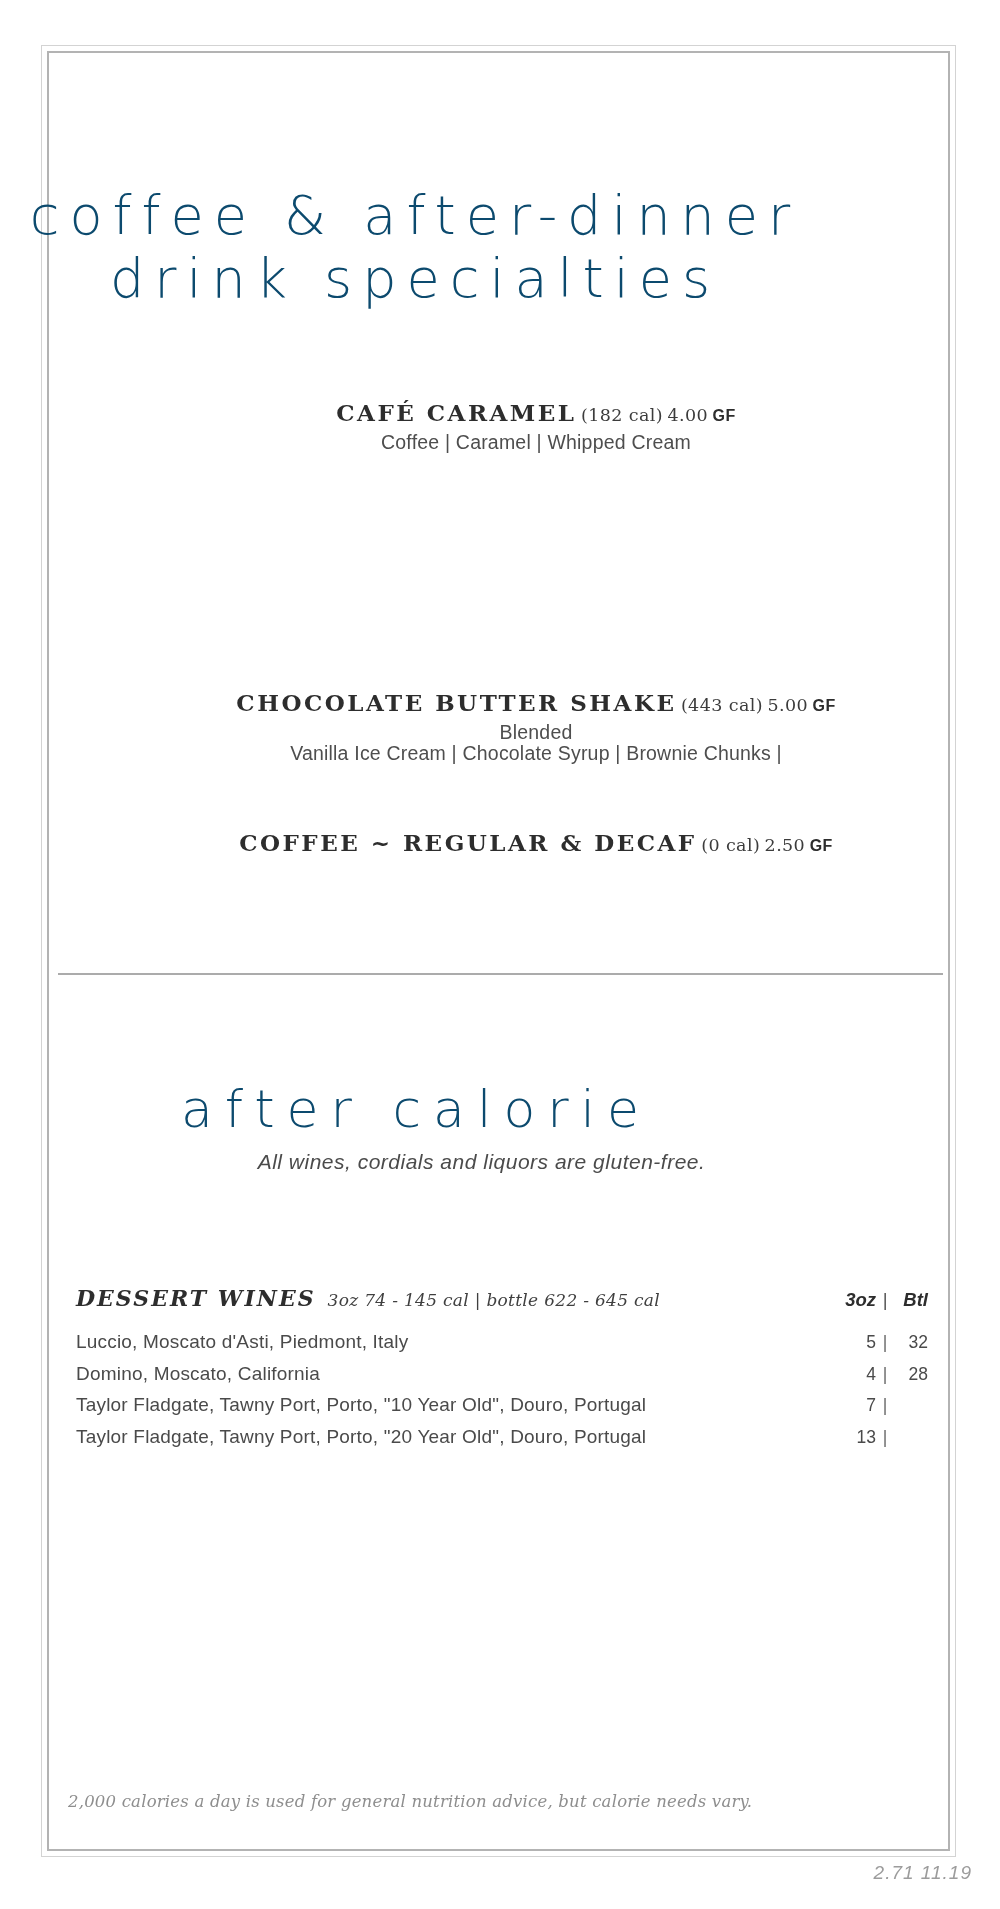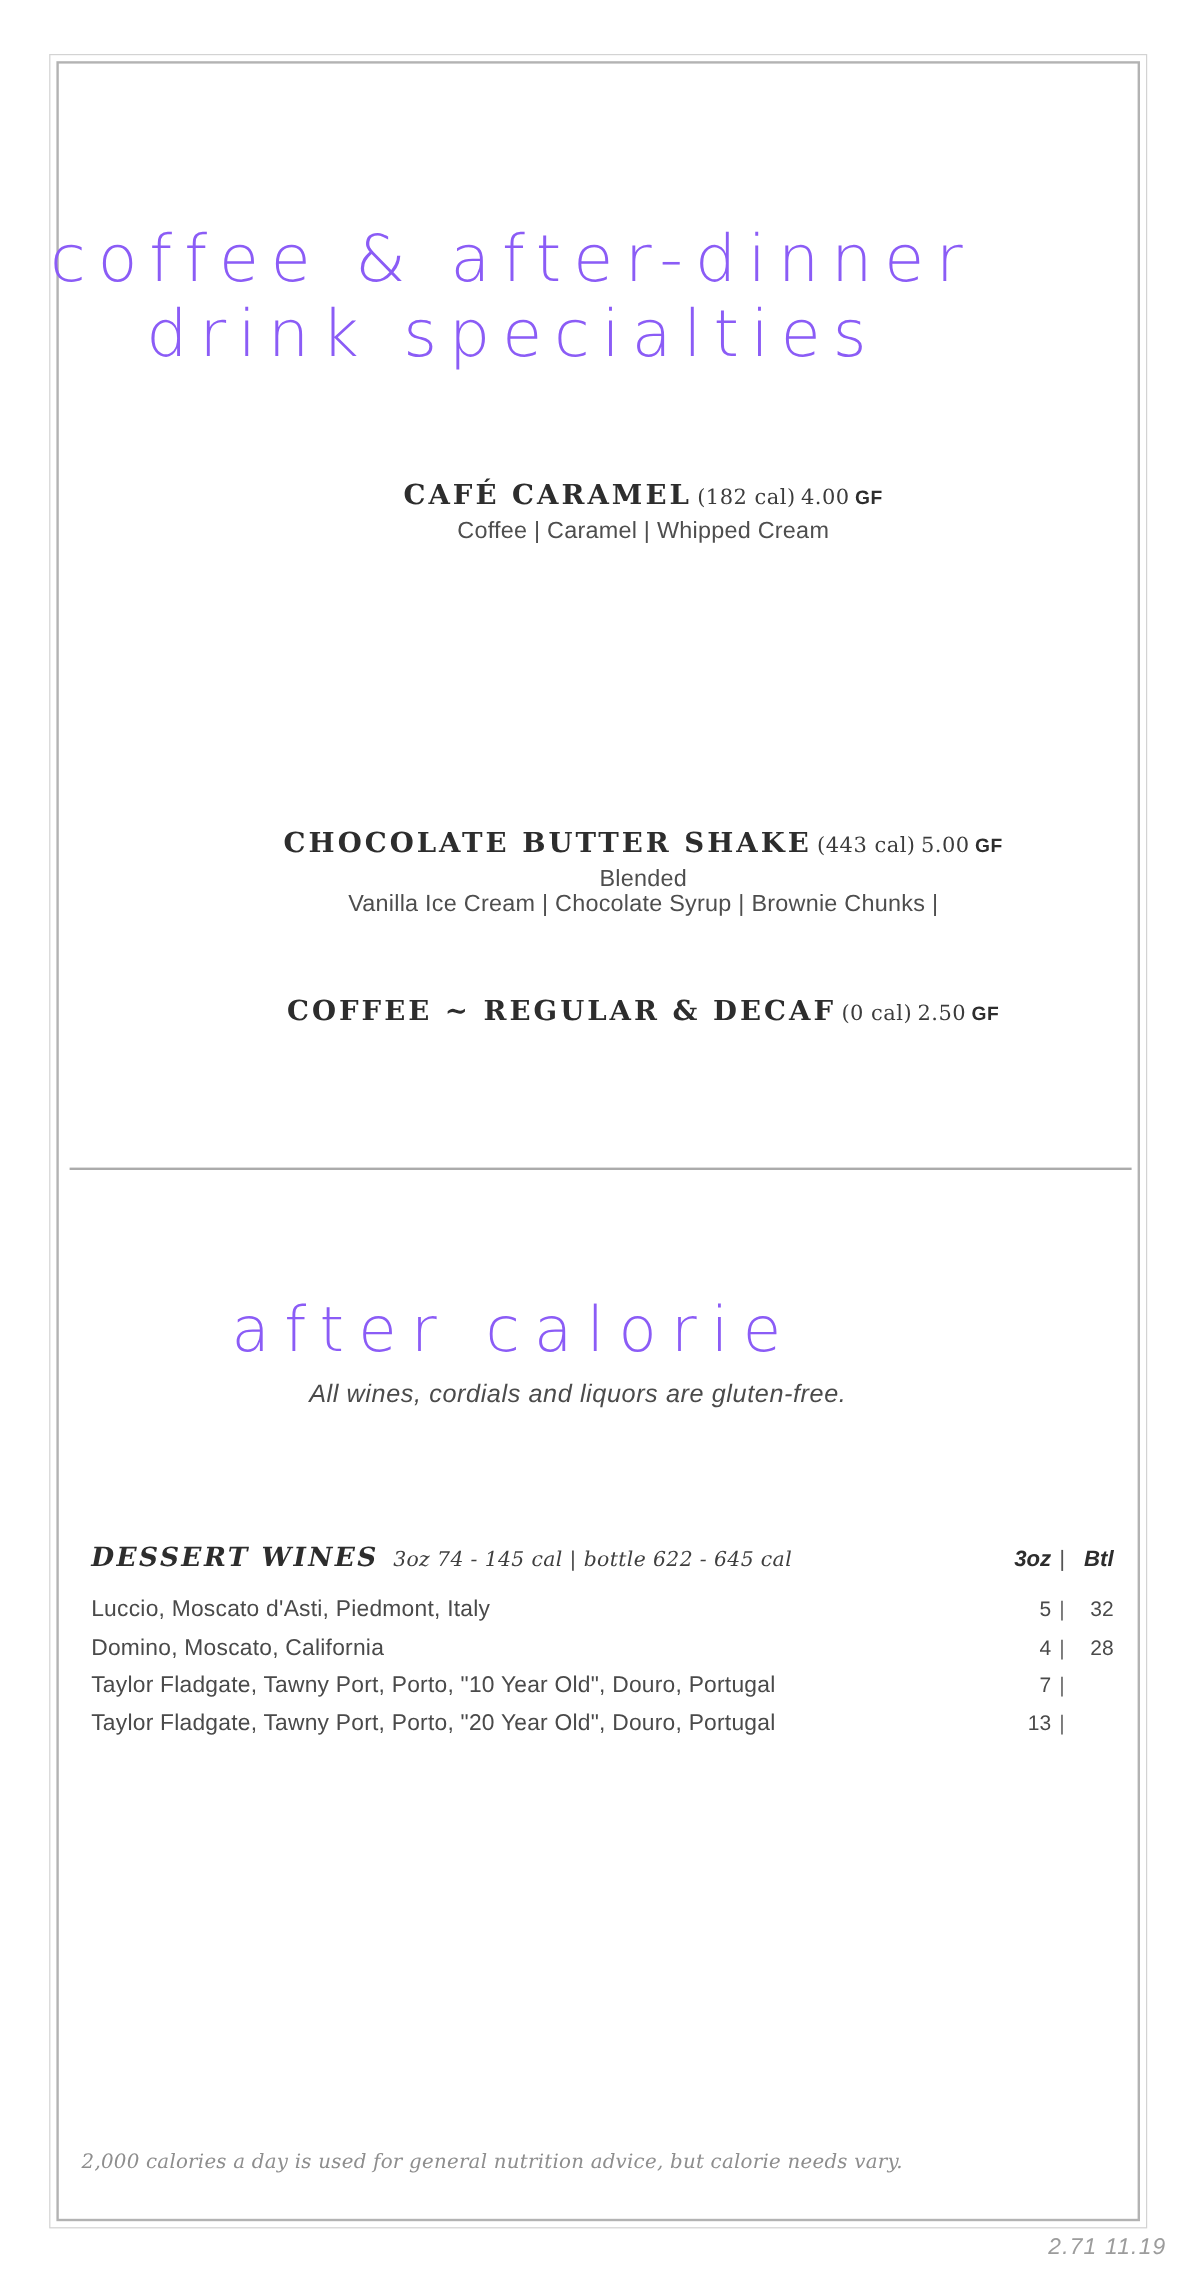--- a/index.html
+++ b/index.html
@@ -22,22 +22,21 @@
     position:absolute; left:5px; top:5px; right:5px; bottom:5px;
     border:2px solid #b3b3b3;
   }
 
   
   .display-title {
     position:absolute; left:0; width:820px;
     text-align:center;
     font-family:"DejaVu Sans Light","DejaVu Sans","Liberation Sans", sans-serif;
     font-weight:200;
-    color:#8b5cf6;
-    padding-left:12px;
+    color:#0c4a6e;
   }
   #coffee-title { top:184px; font-size:54px; line-height:63px; letter-spacing:10px; text-indent:10px; }
   #after-title  { top:1080px; font-size:52px; line-height:58px; letter-spacing:12px; text-indent:12px; }
 
   
   .menu-item { position:absolute; left:0; width:1000px; text-align:center;padding-left:36px; }
   .item-name {
     font-family:"DejaVu Serif","Liberation Serif", serif;
     font-weight:700; font-size:23px; letter-spacing:2.5px;
     color:#2d2d2d;

